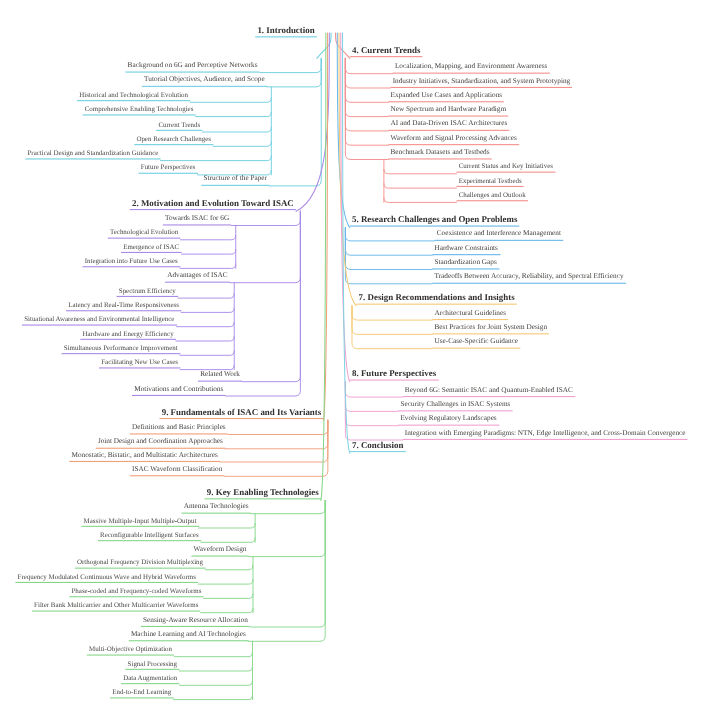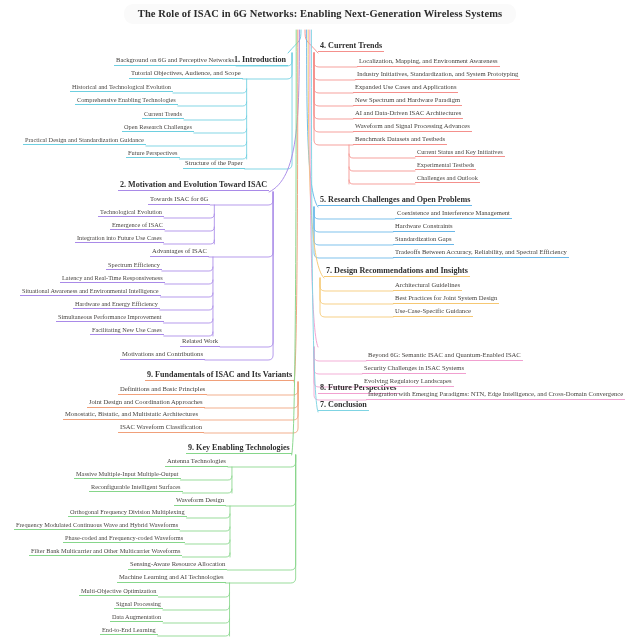--- a/index.html
+++ b/index.html
@@ -121,26 +121,23 @@
       <path d="M 320 278 L 320 299 Q 320 304, 325 304 L 393 304" fill="none" stroke="#f6c873" stroke-width="0.85" stroke-linecap="round"></path>
       <path d="M 320 278 L 320 312 Q 320 317, 325 317 L 393 317" fill="none" stroke="#f6c873" stroke-width="0.85" stroke-linecap="round"></path>
       <path d="M 309.8 30 C 309.8 204.35000000000002, 310.8 333, 318 347" fill="none" stroke="#f1a0d0" stroke-width="0.95" stroke-linecap="round"></path>
       <path d="M 314 347 L 314 356 Q 314 361, 319 361 L 366 361" fill="none" stroke="#f1a0d0" stroke-width="0.85" stroke-linecap="round"></path>
       <path d="M 314 347 L 314 369 Q 314 374, 319 374 L 362 374" fill="none" stroke="#f1a0d0" stroke-width="0.85" stroke-linecap="round"></path>
       <path d="M 314 347 L 314 382 Q 314 387, 319 387 L 362 387" fill="none" stroke="#f1a0d0" stroke-width="0.85" stroke-linecap="round"></path>
       <path d="M 314 347 L 314 395 Q 314 400, 319 400 L 366 400" fill="none" stroke="#f1a0d0" stroke-width="0.85" stroke-linecap="round"></path>
       <path d="M 311.4 30 C 311.4 240.10000000000002, 312.4 398, 318 412" fill="none" stroke="#7fd4e3" stroke-width="0.95" stroke-linecap="round"></path>
     </svg>
 
-  <div class="title-wrap">
-    <div class="title">The Role of ISAC in 6G Networks: Enabling Next-Generation Wireless Systems</div>
-  </div>
 
   <div id="nodes">
-      <div class="node lv1" style="left: 232px; top: 56px;"><span class="t underline" style="border-bottom-color: rgb(110, 207, 224);">1. Introduction</span></div>
+      <div class="node lv1" style="left: 232px; top: 24px;"><span class="t underline" style="border-bottom-color: rgb(110, 207, 224);">1. Introduction</span></div>
       <div class="node lv2" style="left: 114px; top: 57px;"><span class="t underline" style="border-bottom-color: rgb(110, 207, 224);">Background on 6G and Perceptive Networks</span></div>
       <div class="node lv2" style="left: 129px; top: 70px;"><span class="t underline" style="border-bottom-color: rgb(110, 207, 224);">Tutorial Objectives, Audience, and Scope</span></div>
       <div class="node lv3" style="left: 70px; top: 84px;"><span class="t underline" style="border-bottom-color: rgb(110, 207, 224);">Historical and Technological Evolution</span></div>
       <div class="node lv3" style="left: 75px; top: 97px;"><span class="t underline" style="border-bottom-color: rgb(110, 207, 224);">Comprehensive Enabling Technologies</span></div>
       <div class="node lv3" style="left: 142px; top: 111px;"><span class="t underline" style="border-bottom-color: rgb(110, 207, 224);">Current Trends</span></div>
       <div class="node lv3" style="left: 122px; top: 124px;"><span class="t underline" style="border-bottom-color: rgb(110, 207, 224);">Open Research Challenges</span></div>
       <div class="node lv3" style="left: 23px; top: 137px;"><span class="t underline" style="border-bottom-color: rgb(110, 207, 224);">Practical Design and Standardization Guidance</span></div>
       <div class="node lv3" style="left: 126px; top: 150px;"><span class="t underline" style="border-bottom-color: rgb(110, 207, 224);">Future Perspectives</span></div>
       <div class="node lv2" style="left: 183px; top: 160px;"><span class="t underline" style="border-bottom-color: rgb(110, 207, 224);">Structure of the Paper</span></div>
       <div class="node lv1" style="left: 118px; top: 181px;"><span class="t underline" style="border-bottom-color: rgb(169, 138, 232);">2. Motivation and Evolution Toward ISAC</span></div>
@@ -190,20 +187,20 @@
       <div class="node lv3" style="left: 415px; top: 175px;"><span class="t underline" style="border-bottom-color: rgb(244, 144, 140);">Challenges and Outlook</span></div>
       <div class="node lv1" style="left: 318px; top: 196px;"><span class="t underline" style="border-bottom-color: rgb(105, 183, 232);">5. Research Challenges and Open Problems</span></div>
       <div class="node lv2" style="left: 395px; top: 210px;"><span class="t underline" style="border-bottom-color: rgb(105, 183, 232);">Coexistence and Interference Management</span></div>
       <div class="node lv2" style="left: 393px; top: 223px;"><span class="t underline" style="border-bottom-color: rgb(105, 183, 232);">Hardware Constraints</span></div>
       <div class="node lv2" style="left: 393px; top: 236px;"><span class="t underline" style="border-bottom-color: rgb(105, 183, 232);">Standardization Gaps</span></div>
       <div class="node lv2" style="left: 393px; top: 249px;"><span class="t underline" style="border-bottom-color: rgb(105, 183, 232);">Tradeoffs Between Accuracy, Reliability, and Spectral Efficiency</span></div>
       <div class="node lv1" style="left: 324px; top: 267px;"><span class="t underline" style="border-bottom-color: rgb(246, 200, 115);">7. Design Recommendations and Insights</span></div>
       <div class="node lv2" style="left: 393px; top: 282px;"><span class="t underline" style="border-bottom-color: rgb(246, 200, 115);">Architectural Guidelines</span></div>
       <div class="node lv2" style="left: 393px; top: 295px;"><span class="t underline" style="border-bottom-color: rgb(246, 200, 115);">Best Practices for Joint System Design</span></div>
       <div class="node lv2" style="left: 393px; top: 308px;"><span class="t underline" style="border-bottom-color: rgb(246, 200, 115);">Use-Case-Specific Guidance</span></div>
-      <div class="node lv1" style="left: 318px; top: 336px;"><span class="t underline" style="border-bottom-color: rgb(241, 160, 208); margin-top: 48px;">8. Future Perspectives</span></div>
+      <div class="node lv1" style="left: 318px; top: 336px;"><span class="t underline" style="border-bottom-color: rgb(241, 160, 208);">8. Future Perspectives</span></div>
       <div class="node lv2" style="left: 366px; top: 352px;"><span class="t underline" style="border-bottom-color: rgb(241, 160, 208);">Beyond 6G: Semantic ISAC and Quantum-Enabled ISAC</span></div>
       <div class="node lv2" style="left: 362px; top: 365px;"><span class="t underline" style="border-bottom-color: rgb(241, 160, 208);">Security Challenges in ISAC Systems</span></div>
       <div class="node lv2" style="left: 362px; top: 378px;"><span class="t underline" style="border-bottom-color: rgb(241, 160, 208);">Evolving Regulatory Landscapes</span></div>
       <div class="node lv2" style="left: 366px; top: 391px;"><span class="t underline" style="border-bottom-color: rgb(241, 160, 208);">Integration with Emerging Paradigms: NTN, Edge Intelligence, and Cross-Domain Convergence</span></div>
       <div class="node lv1" style="left: 318px; top: 401px;"><span class="t underline" style="border-bottom-color: rgb(127, 212, 227);">7. Conclusion</span></div>
     </div>
 </div>
 
 </body></html>

